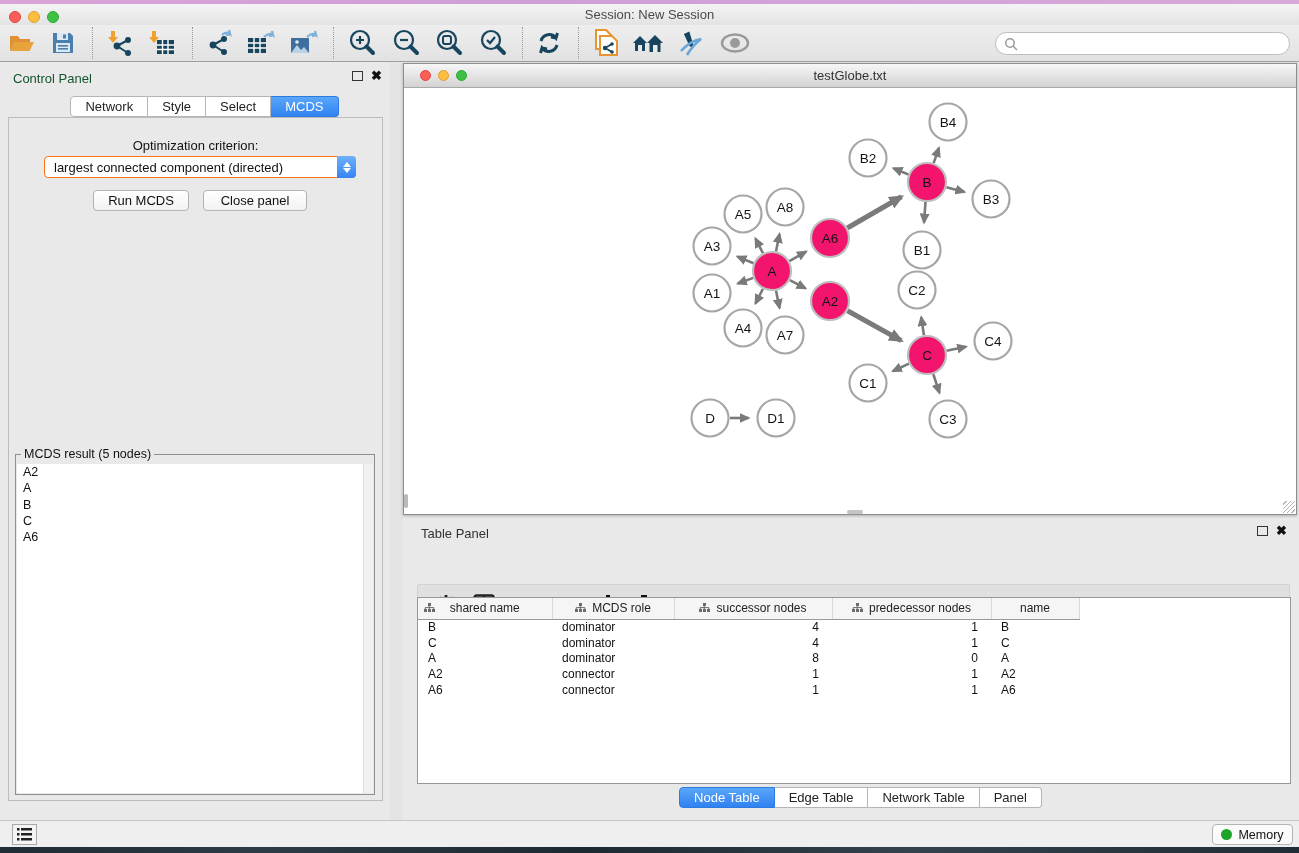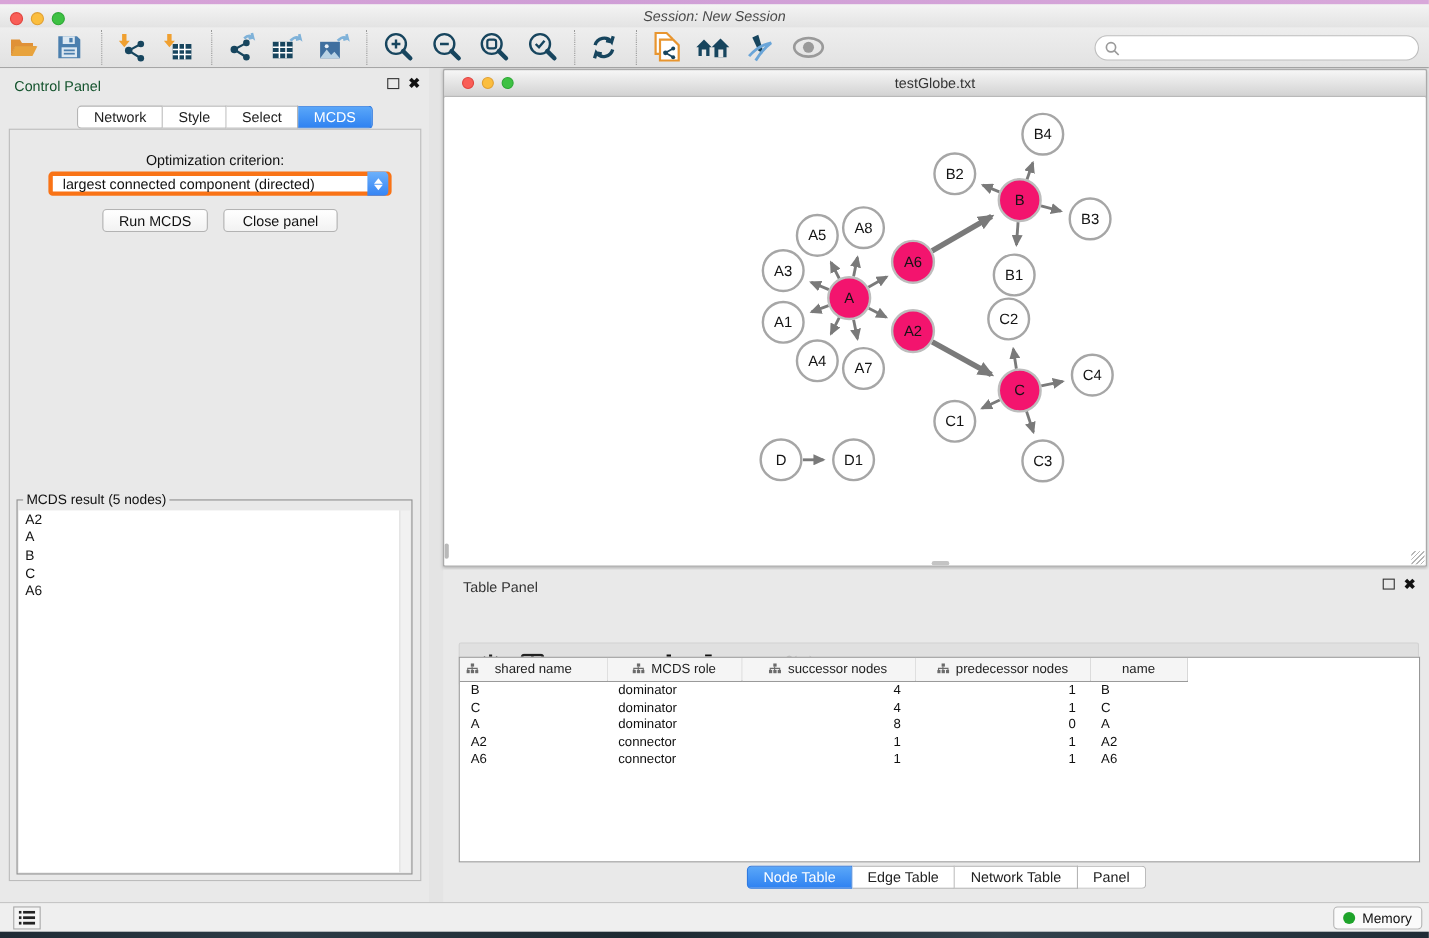--- a/index.html
+++ b/index.html
@@ -3,21 +3,21 @@
 <meta charset="utf-8">
 <style>
   * { margin:0; padding:0; box-sizing:border-box; }
   html,body { width:1299px; height:853px; overflow:hidden; }
   body { font-family:"Liberation Sans", sans-serif; font-size:13px; color:#222; background:#e9e9e9; position:relative; }
 
   
   .wall-top { position:absolute; left:0; top:0; width:1299px; height:4px;
     background:linear-gradient(90deg,#d9a4d8,#cf9ed6 40%,#d8a8da); }
   .titlebar { position:absolute; left:0; top:4px; width:1299px; height:21px;
-    background:linear-gradient(#f4f4f4,#e3e3e3);font-style:italic; }
+    background:linear-gradient(#f4f4f4,#e3e3e3); }
   .titlebar .title { position:absolute; left:0; right:0; top:3px; text-align:center; color:#4a4a4a; font-size:13px; }
   .tl { position:absolute; top:7px; width:12px; height:12px; border-radius:50%; }
   .tl.red { background:#f95e57; border:1px solid #e0443e; }
   .tl.yellow { background:#fbbe3e; border:1px solid #e0a032; }
   .tl.green { background:#3ec143; border:1px solid #2da835; }
 
   .toolbar { position:absolute; left:0; top:25px; width:1299px; height:37px;
     background:linear-gradient(#eeeeee,#e2e2e2); border-bottom:1px solid #9f9f9f; }
   .tb-btn { position:absolute; top:3px; width:34px; height:30px; display:flex; align-items:center; justify-content:center; }
   .tb-sep { position:absolute; top:2px; height:32px; width:0; border-left:1px dotted #9a9a9a; }
@@ -38,21 +38,21 @@
   .tabseg .tab { height:21px; padding:0 14px; background:#fff; border:1px solid #b5b5b5; border-left:none;
     display:flex; align-items:center; font-size:13px; color:#222; cursor:default; }
   .tabseg .tab:first-child { border-left:1px solid #b5b5b5; border-radius:4px 0 0 4px; }
   .tabseg .tab:last-child { border-radius:0 4px 4px 0; }
   .tabseg .tab.active { background:linear-gradient(#5aa7f9,#2f82f1); border-color:#2f7ae0; color:#fff; }
 
   .cp-content { position:absolute; left:8px; top:55px; width:375px; height:684px;
     background:#e9e9e9; border:1px solid #bcbcbc; }
   .opt-label { position:absolute; left:0; width:100%; top:20px; text-align:center; font-size:13px; color:#111; }
   .combo { position:absolute; left:35px; top:38px; width:312px; height:22px; background:#fff;
-    border:4px solid #f97316; border-radius:4px; display:flex; align-items:center; }
+    border:1px solid #f97316; border-radius:4px; display:flex; align-items:center; }
   .combo .combo-text { flex:1; padding-left:9px; font-size:13px; color:#111; white-space:nowrap; overflow:hidden; }
   .combo .stepper { width:19px; height:22px; margin:-1px -1px -1px 0; border-radius:0 4px 4px 0;
     background:linear-gradient(#6db1fb,#3584f4); display:flex; flex-direction:column; align-items:center; justify-content:center; gap:1px; }
   .chev-up { width:0; height:0; border-left:4px solid transparent; border-right:4px solid transparent; border-bottom:5px solid #fff; }
   .chev-dn { width:0; height:0; border-left:4px solid transparent; border-right:4px solid transparent; border-top:5px solid #fff; }
   .btn { position:absolute; top:72px; height:21px; background:linear-gradient(#ffffff,#f2f2f2);
     border:1px solid #b3b3b3; border-radius:4px; font-size:13px; color:#111;
     display:flex; align-items:center; justify-content:center; font-family:"Liberation Sans",sans-serif; }
 
   .result-group { position:absolute; left:6px; top:336px; width:360px; height:341px; border:1px solid #8f8f8f; }

